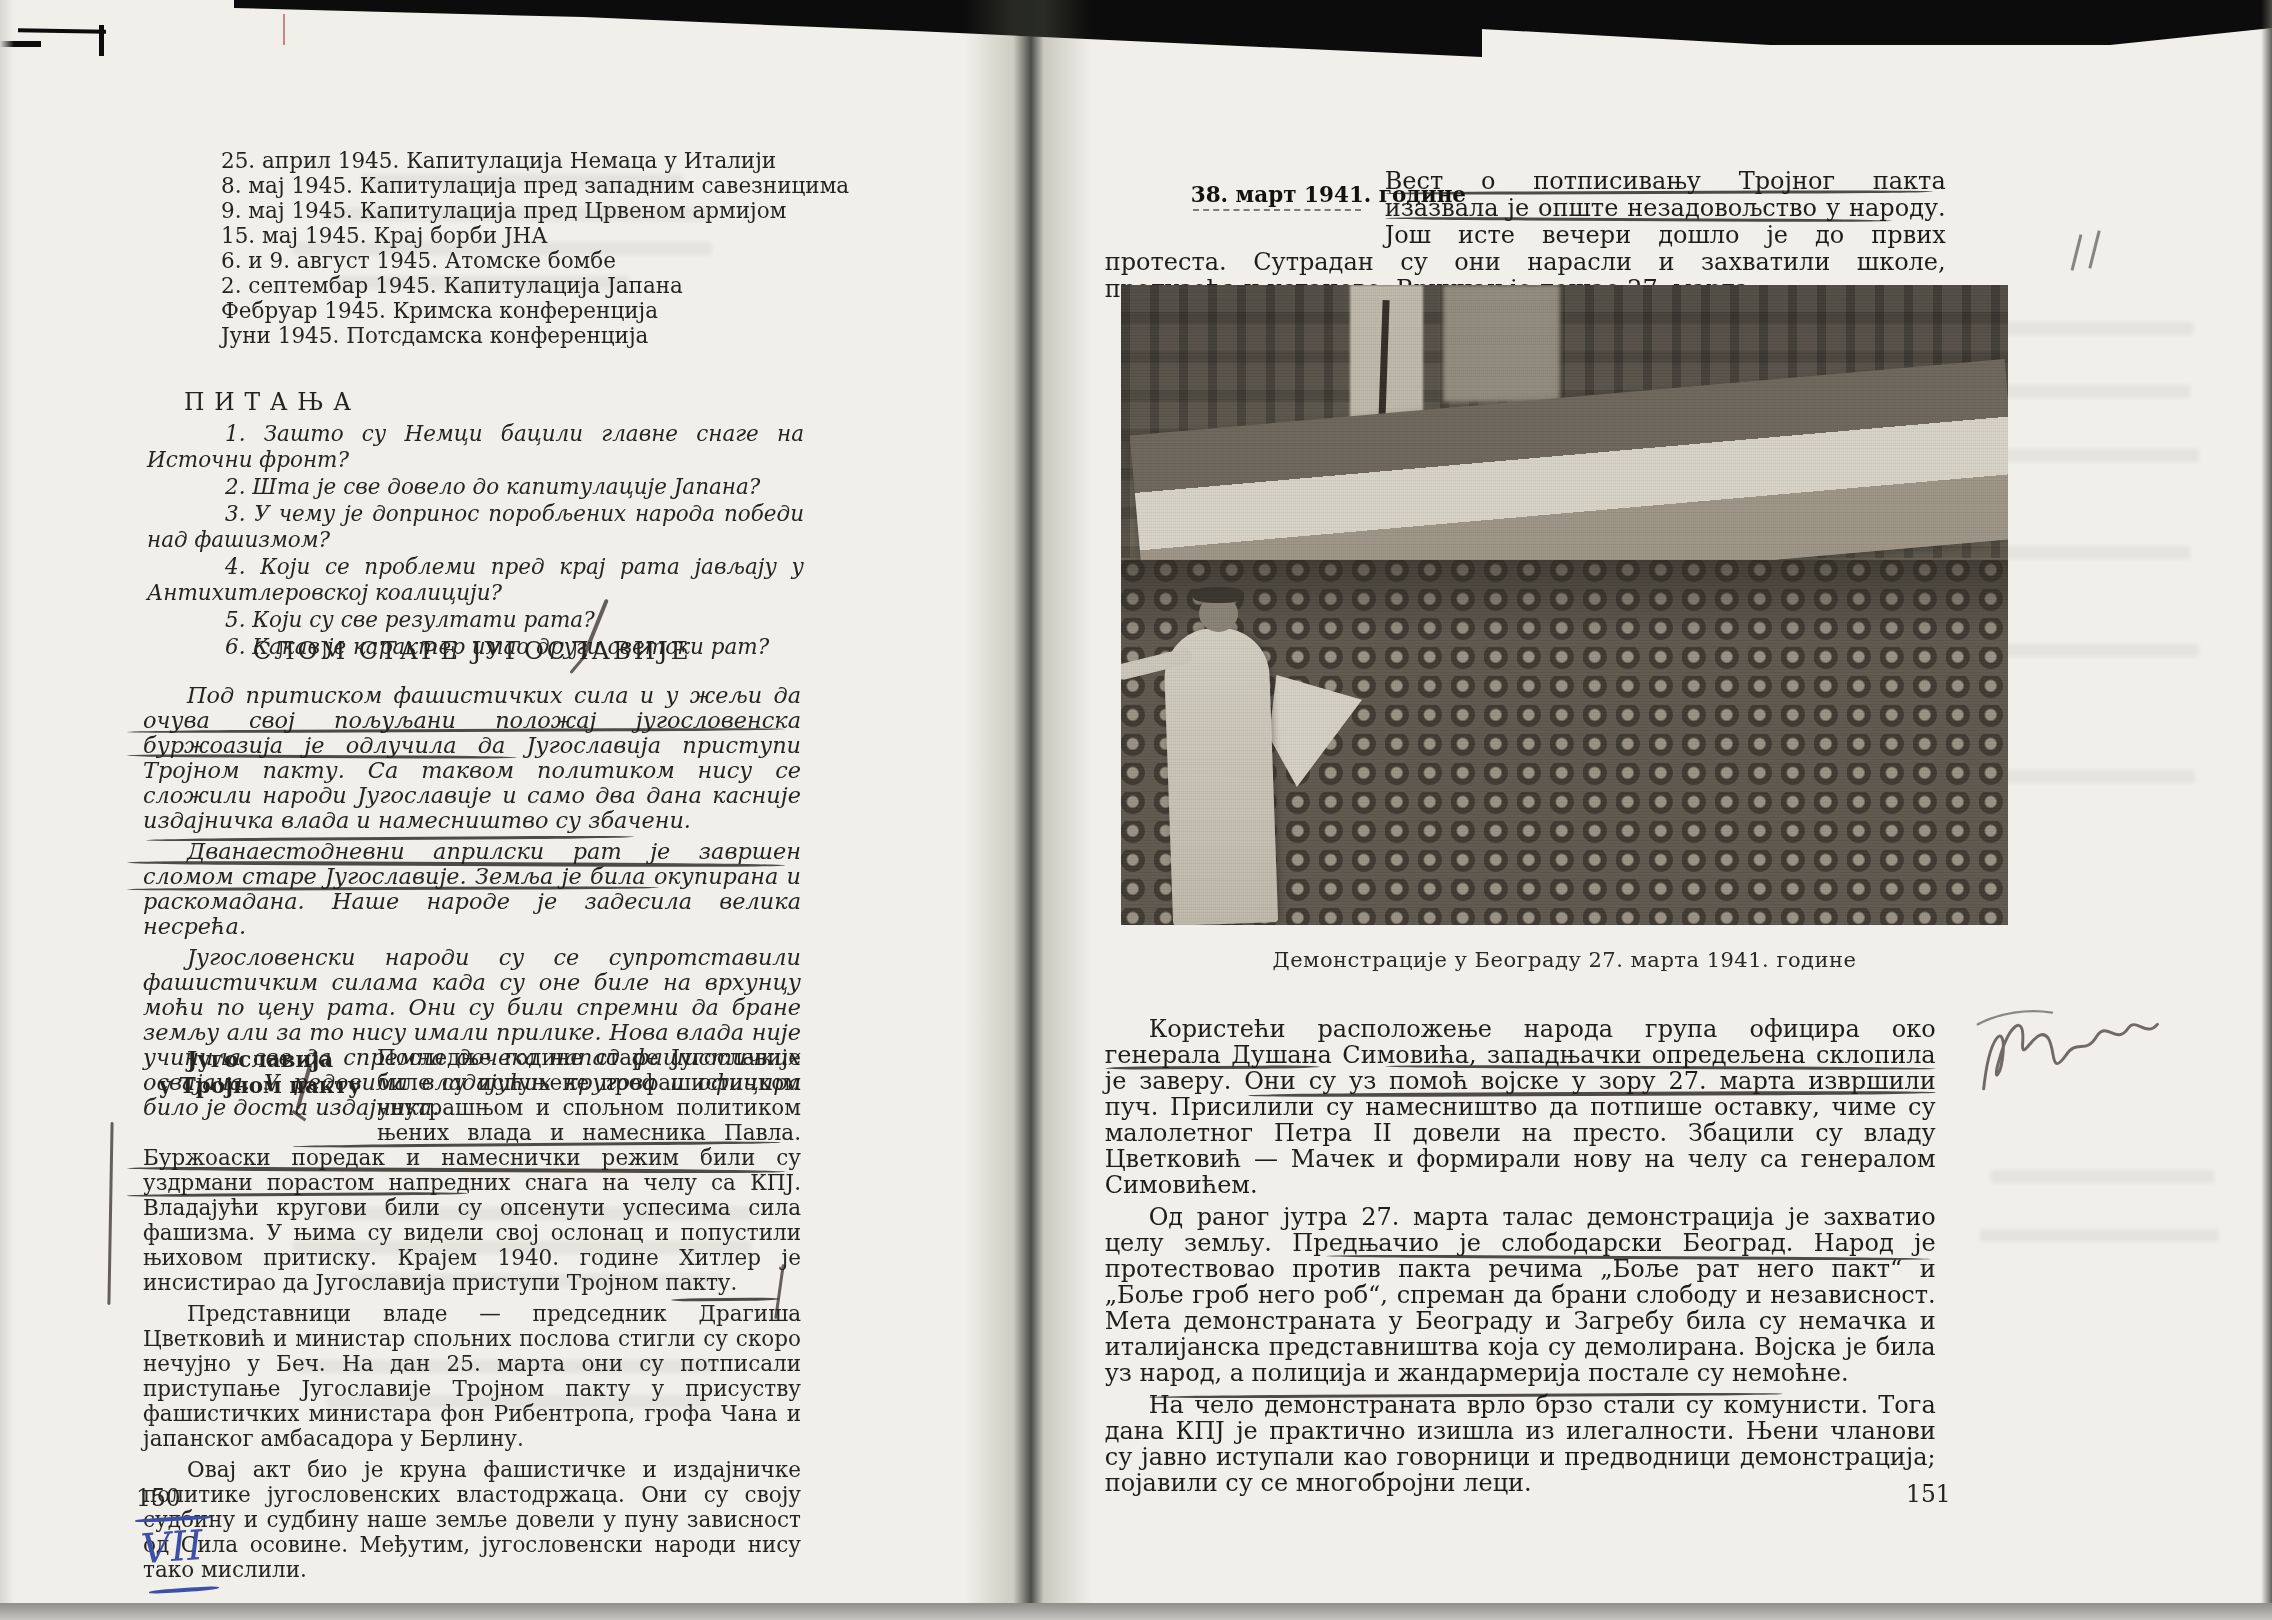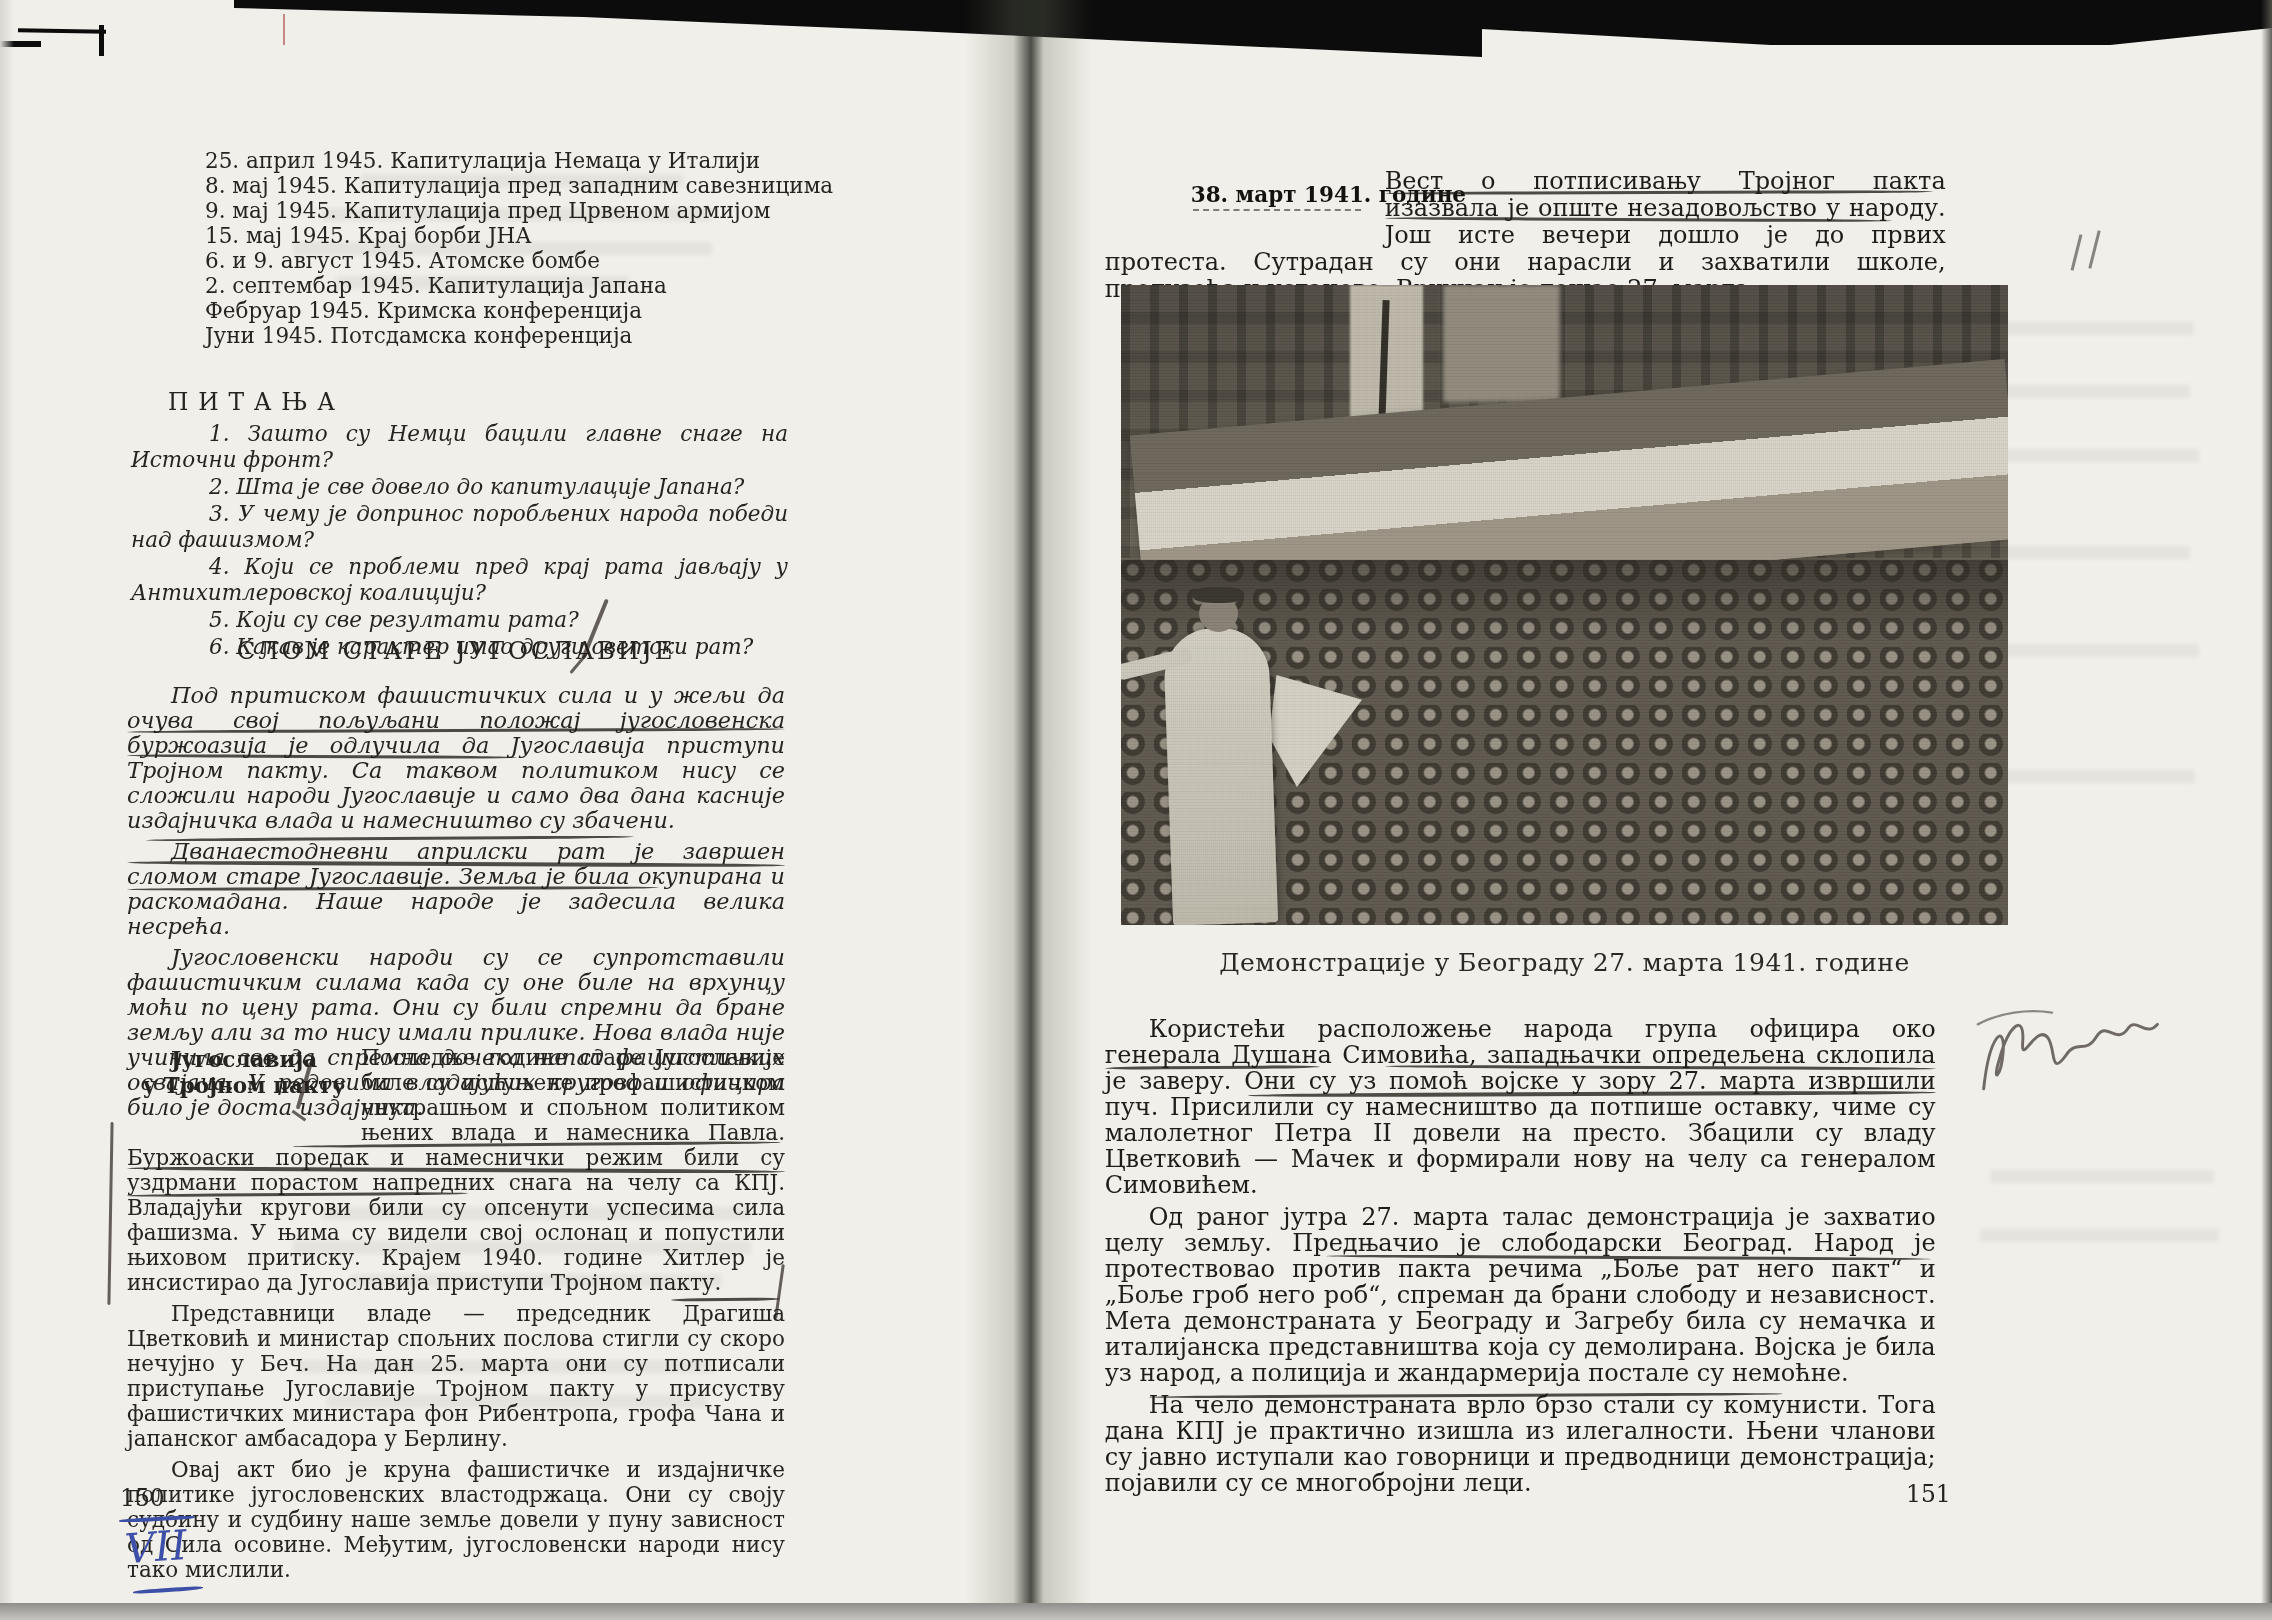--- a/index.html
+++ b/index.html
@@ -27,21 +27,21 @@
   .section-heading{font-size:24.4px;letter-spacing:2.9px;text-align:center;}
   .lead p{font-style:italic;font-size:22.4px;line-height:25px;text-align:justify;
           text-indent:44px;margin:0 0 5.9px 0;}
   .bodyL p{font-size:21.5px;line-height:25px;text-align:justify;text-indent:44px;margin:0 0 5.9px 0;}
   .bodyR p{font-size:24px;line-height:26px;text-align:justify;text-indent:44px;margin:0 0 5.9px 0;color:#1f1d19;}
   .label-float{float:left;width:234px;height:79px;text-align:center;
                font-weight:bold;font-size:21.5px;line-height:26px;padding-top:2px;box-sizing:border-box;}
   .label-float-r{float:left;width:280px;height:55px;box-sizing:border-box;
                  padding:13.7px 0 0 86px;font-weight:bold;font-size:21.5px;white-space:nowrap;color:#14120f;}
   .pagenum{font-size:23.4px;}
-  .caption{font-size:25px;text-align:center;color:#2a2824;letter-spacing:0.5px;}
+  .caption{font-size:21px;text-align:center;color:#2a2824;letter-spacing:0.5px;}
   
   .pen{position:absolute;background:rgba(32,27,22,.78);height:2.9px;border-radius:50%/100%;}
   .pen2{position:absolute;background:rgba(32,27,22,.68);}
   .pencil-dash{position:absolute;height:0;border-bottom:2px dashed rgba(90,86,78,.75);}
   .blue-ink{color:#3d4fa6;}
   .ghost{position:absolute;background:rgba(115,130,108,.10);filter:blur(2px);border-radius:2.9px;height:12.7px;}
   
   .photo{position:absolute;left:1122px;top:285px;width:887px;height:640px;overflow:hidden;
          background:#b0aca3;box-shadow:inset 0 0 11.7px rgba(30,28,24,.5);}
   .photo *{position:absolute;}
@@ -105,21 +105,21 @@
   <div class="ghost" style="left:327px;top:1395px;width:380px;"></div>
   <div class="ghost" style="left:1970px;top:322px;width:224px;"></div>
   <div class="ghost" style="left:1980px;top:385px;width:210px;"></div>
   <div class="ghost" style="left:1965px;top:449px;width:234px;"></div>
   <div class="ghost" style="left:1985px;top:546px;width:205px;"></div>
   <div class="ghost" style="left:1970px;top:644px;width:229px;"></div>
   <div class="ghost" style="left:1980px;top:770px;width:215px;"></div>
   <div class="ghost" style="left:1990px;top:1170px;width:224px;"></div>
   <div class="ghost" style="left:1980px;top:1229px;width:239px;"></div>
 
-  <div class="page-block" style="left:0;top:0;width:995px;height:1621px;">
+  <div class="page-block" style="left:16px;top:0;width:995px;height:1621px;">
 
     <div class="page-block" style="left:205px;top:148px;">
       <div class="date-line">25. април 1945. Капитулација Немаца у Италији</div>
       <div class="date-line">8. мај 1945. Капитулација пред западним савезницима</div>
       <div class="date-line">9. мај 1945. Капитулација пред Црвеном армијом</div>
       <div class="date-line">15. мај 1945. Крај борби ЈНА</div>
       <div class="date-line">6. и 9. август 1945. Атомске бомбе</div>
       <div class="date-line">2. септембар 1945. Капитулација Јапана</div>
       <div class="date-line">Фебруар 1945. Кримска конференција</div>
       <div class="date-line">Јуни 1945. Потсдамска конференција</div>

